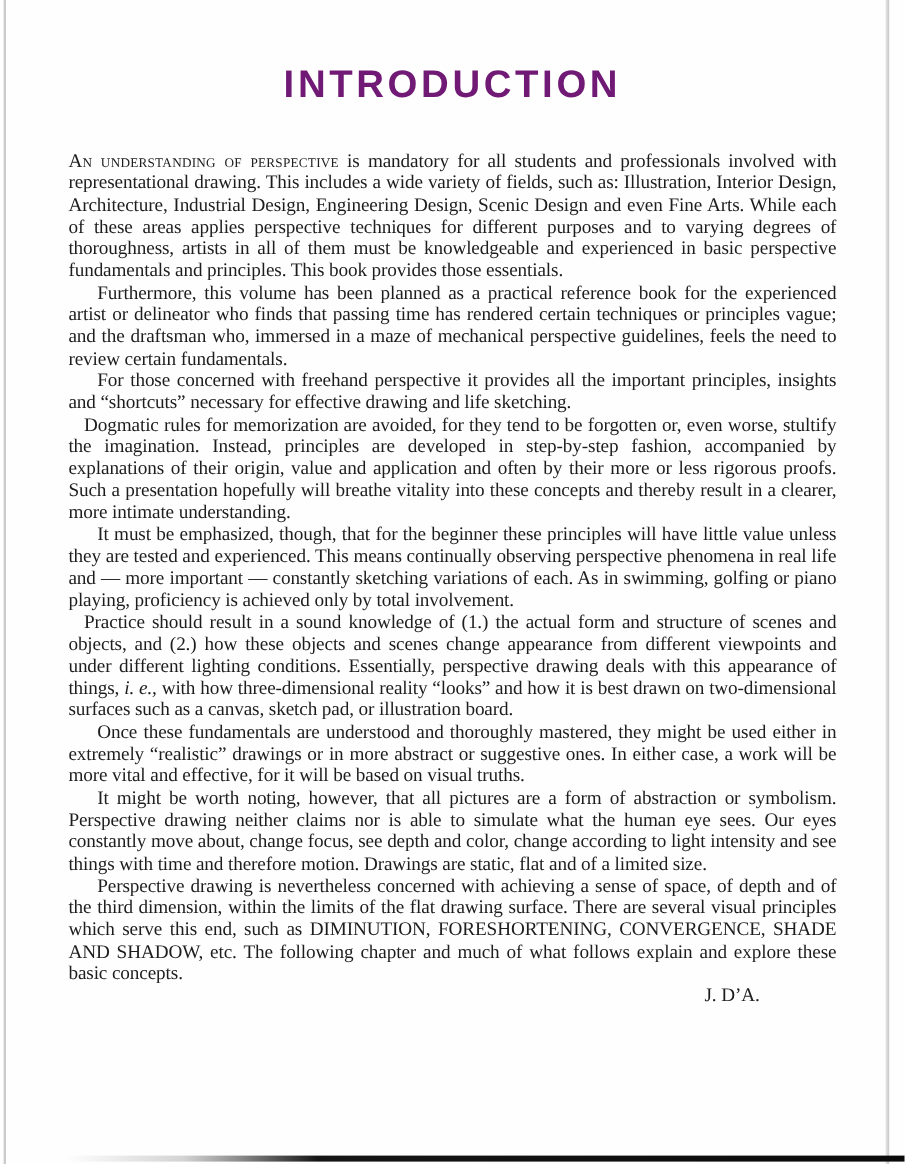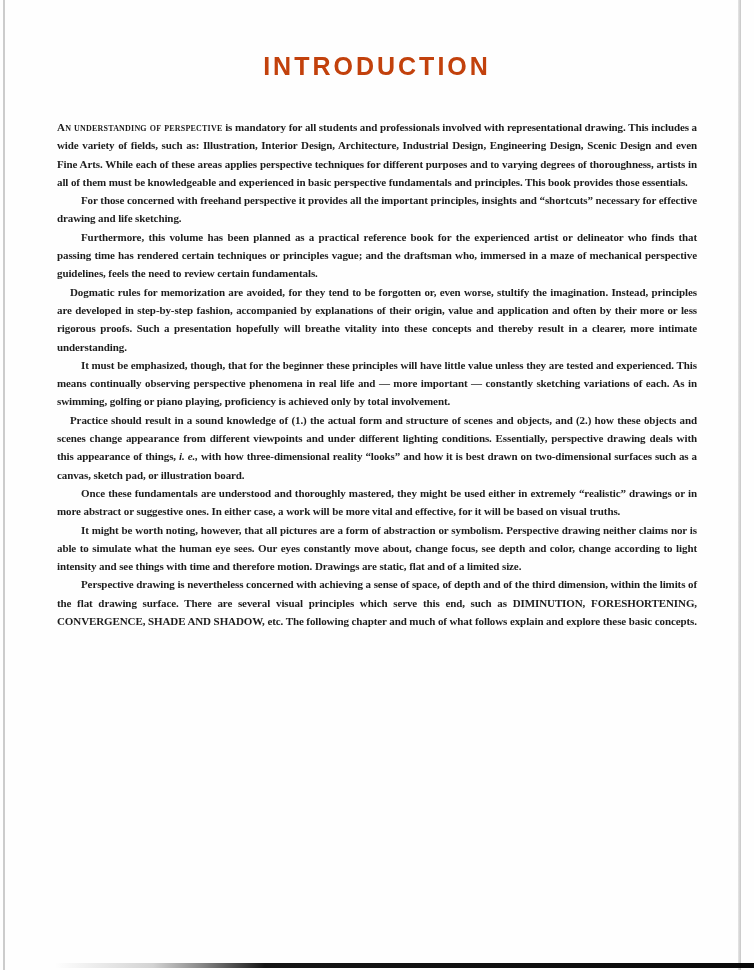--- a/index.html
+++ b/index.html
@@ -33,32 +33,31 @@
   .content {
     position: absolute;
     left: 57px;
     top: 0;
     width: 640px;
   }
   .title {
     margin: 52px 0 0 0;
     text-align: center;
     font-family: "Liberation Sans", sans-serif;
-    font-size: 25px;
+    font-size: 32px;
     font-weight: 700;
     letter-spacing: 3px;
-    color: #c2410c;
+    color: #701a75;
   }
   .body-text {
     margin-top: 37px;
-    font-size: 11px;
+    font-size: 16px;
     line-height: 18.3px;
     letter-spacing: -0.1px;
     text-align: justify;
-    font-weight: bold;
   }
   .body-text p {
     margin: 0;
     text-indent: 24px;
   }
   .body-text p.no-indent { text-indent: 0; }
   .body-text p.indent-sm { text-indent: 13px; }
   .sc { font-variant: small-caps; letter-spacing: 0.2px; }
   .it { font-style: italic; margin-top: 39px; }
   .signature {
@@ -75,36 +74,37 @@
 
   <div class="content">
 
     <h1 class="title">INTRODUCTION</h1>
 
     <div class="body-text">
 
       <p class="no-indent"><span class="sc">An understanding of perspective</span><span> is mandatory for all students and professionals involved with representational drawing. This includes a wide variety of fields, such as: Illustration, Interior Design, Architecture, Industrial Design, Engineering Design, Scenic Design and even Fine Arts. While each of these areas applies perspective techniques for different purposes and to varying degrees of thoroughness, artists in all of them must be knowledgeable and experienced in basic perspective fundamentals and principles. This book provides those essentials.</span></p>
 
 
+      <p>Furthermore, this volume has been planned as a practical reference book for the experienced artist or delineator who finds that passing time has rendered certain techniques or principles vague; and the draftsman who, immersed in a maze of mechanical perspective guidelines, feels the need to review certain fundamentals.</p>
+
       <p>For those concerned with freehand perspective it provides all the important principles, insights and “shortcuts” necessary for effective drawing and life sketching.</p>
-
-      <p>Furthermore, this volume has been planned as a practical reference book for the experienced artist or delineator who finds that passing time has rendered certain techniques or principles vague; and the draftsman who, immersed in a maze of mechanical perspective guidelines, feels the need to review certain fundamentals.</p>
 
       <p class="indent-sm">Dogmatic rules for memorization are avoided, for they tend to be forgotten or, even worse, stultify the imagination. Instead, principles are developed in step-by-step fashion, accompanied by explanations of their origin, value and application and often by their more or less rigorous proofs. Such a presentation hopefully will breathe vitality into these concepts and thereby result in a clearer, more intimate understanding.</p>
 
       <p>It must be emphasized, though, that for the beginner these principles will have little value unless they are tested and experienced. This means continually observing perspective phenomena in real life and — more important — constantly sketching variations of each. As in swimming, golfing or piano playing, proficiency is achieved only by total involvement.</p>
 
       <p class="indent-sm"><span>Practice should result in a sound knowledge of (1.) the actual form and structure of scenes and objects, and (2.) how these objects and scenes change appearance from different viewpoints and under different lighting conditions. Essentially, perspective drawing deals with this appearance of things, </span><span class="it">i. e.,</span><span> with how three-dimensional reality “looks” and how it is best drawn on two-dimensional surfaces such as a canvas, sketch pad, or illustration board.</span></p>
 
       <p>Once these fundamentals are understood and thoroughly mastered, they might be used either in extremely “realistic” drawings or in more abstract or suggestive ones. In either case, a work will be more vital and effective, for it will be based on visual truths.</p>
 
       <p>It might be worth noting, however, that all pictures are a form of abstraction or symbolism. Perspective drawing neither claims nor is able to simulate what the human eye sees. Our eyes constantly move about, change focus, see depth and color, change according to light intensity and see things with time and therefore motion. Drawings are static, flat and of a limited size.</p>
 
       <p>Perspective drawing is nevertheless concerned with achieving a sense of space, of depth and of the third dimension, within the limits of the flat drawing surface. There are several visual principles which serve this end, such as DIMINUTION, FORESHORTENING, CONVERGENCE, SHADE AND SHADOW, etc. The following chapter and much of what follows explain and explore these basic concepts.</p>
 
+      <p class="signature">J. D’A.</p>
 
     </div>
   </div>
 
   <div class="edge-left"></div>
   <div class="edge-right"></div>
   <div class="edge-bottom"></div>
 
 </div>
 

